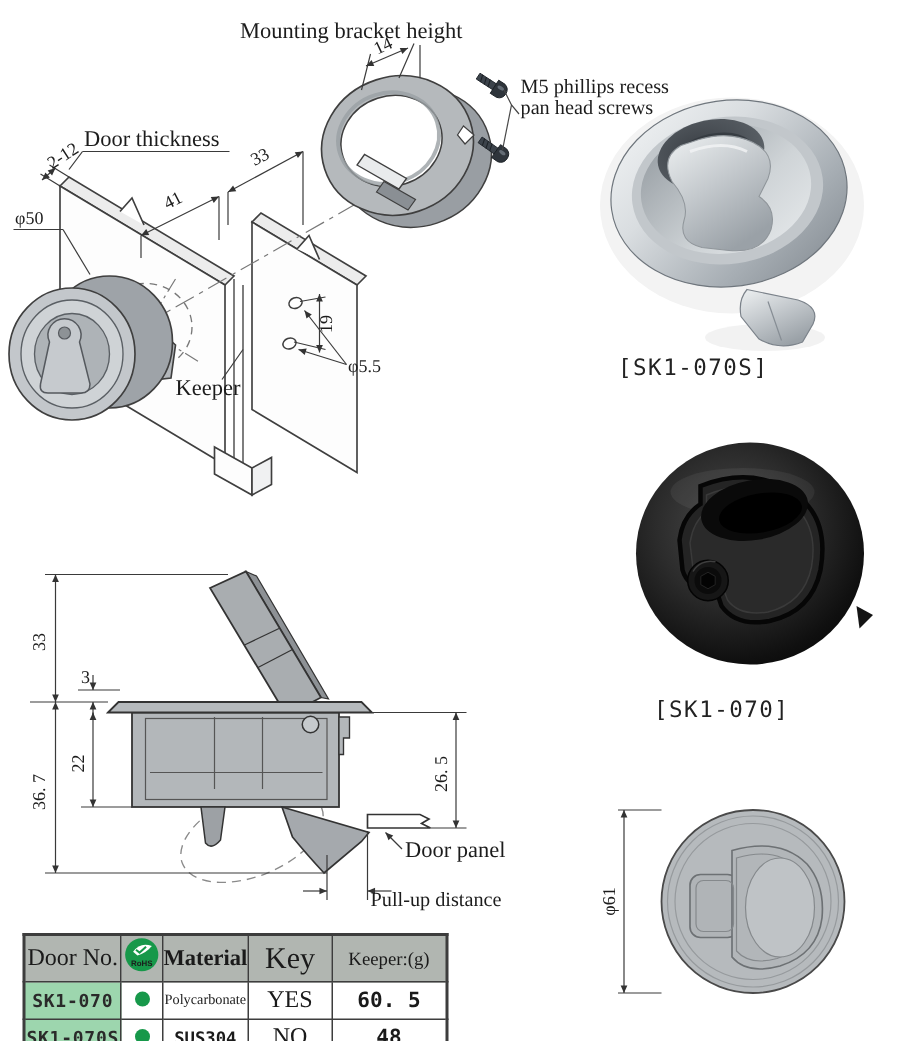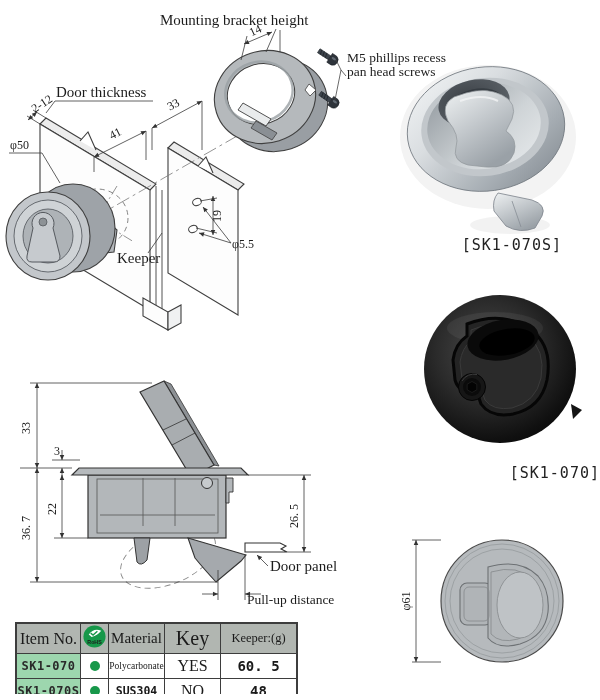--- a/index.html
+++ b/index.html
@@ -1,32 +1,32 @@
 <!DOCTYPE html>
 <html><head>
 <meta charset="utf-8">
 <style>
   html,body{margin:0;padding:0;background:#fff;}
   .canvas{position:relative;width:600px;height:694px;background:#ffffff;overflow:hidden;
           font-family:"Liberation Serif", serif;color:#1a1a1a;}
   .abs{position:absolute;}
   .caption{font-family:"DejaVu Sans Mono", monospace;font-size:15px;letter-spacing:1px;
-           color:#222;text-align:right;white-space:nowrap;}
+           color:#222;text-align:left;white-space:nowrap;}
   svg text{fill:#1c1c1c;}
   .dim{font-size:12px;font-family:"Liberation Serif",serif;}
   .lbl{font-size:15px;font-family:"Liberation Serif",serif;}
   .lbl2{font-size:13.5px;font-family:"Liberation Serif",serif;}
   
   table.spec{position:absolute;left:15px;top:622px;border-collapse:collapse;
              border:2px solid #3d3d3d;background:#fff;}
   table.spec td{border:1.5px solid #3d3d3d;text-align:center;vertical-align:middle;padding:0;}
   table.spec tr.hdr td{background:#b1b6b1;height:29px;}
   table.spec tr.row td{height:24px;}
   .c-item{width:63px;} .c-rohs{width:27px;} .c-mat{width:55px;} .c-key{width:55px;} .c-wt{width:75px;}
-  .h-item{font-size:16px;} .h-mat{font-size:15px;} .h-key{font-size:20px;} .h-wt{font-size:12.5px;}
+  .h-item{font-size:16px;} .h-mat{font-size:15px;font-weight:bold;} .h-key{font-size:20px;} .h-wt{font-size:12.5px;}
   .itemcell{background:#9dd6ae;font-family:"DejaVu Sans Mono",monospace;
             font-size:12px;font-weight:bold;letter-spacing:.5px;color:#2a2a2a;}
   .matcell1{font-size:9.5px;} .matcell2{font-family:"DejaVu Sans Mono",monospace;font-size:11.5px;font-weight:bold;}
   .keycell{font-size:16px;}
   .wtcell{font-family:"DejaVu Sans Mono",monospace;font-size:14px;font-weight:bold;}
   .dot{display:inline-block;width:10px;height:10px;border-radius:50%;background:#17984a;}
 </style>
 </head>
 <body>
 
@@ -215,21 +215,21 @@
              Q50,103 47,91 L45,74 Q47,60 56,53 Z" fill="#2a2a2a" stroke="#3a3a3a" stroke-width="1"></path>
     <ellipse cx="88" cy="52" rx="36" ry="20" transform="rotate(-10 88 52)" fill="#0a0a0a"></ellipse>
     <ellipse cx="92" cy="54" rx="28" ry="13" transform="rotate(-10 92 54)" fill="#000000"></ellipse>
     <g>
       <circle cx="57" cy="99" r="13.5" fill="#161616" stroke="#040404"></circle>
       <circle cx="57" cy="99" r="9" fill="#0b0b0b"></circle>
       <polygon points="57,93.5 61.8,96.2 61.8,101.8 57,104.5 52.2,101.8 52.2,96.2" fill="#030303" stroke="#2e2e2e" stroke-width="0.5"></polygon>
       <path d="M47,93 A13.5,13.5 0 0 1 62,86.5" fill="none" stroke="#3e3e3e" stroke-width="1"></path>
     </g>
   </svg>
-  <div class="abs caption" style="left:450px;top:464px;width:150px">[SK1-070]</div>
+  <div class="abs caption" style="left:436px;top:464px;width:150px">[SK1-070]</div>
 
   <svg class="abs" style="left:0;top:360px" width="360" height="270" viewBox="0 0 360 270">
     <defs>
       <marker id="svA" viewBox="0 0 10 10" refX="9" refY="5" markerWidth="9" markerHeight="7" orient="auto-start-reverse">
           <path d="M0,1 L9,5 L0,9 Z" fill="#333"></path>
         </marker>
     </defs>
 
     <ellipse cx="168" cy="197" rx="50" ry="27" transform="rotate(-22 168 197)" fill="none" stroke="#8a8a8a" stroke-width="0.9" stroke-dasharray="6 4"></ellipse>
 
@@ -307,21 +307,21 @@
       <line x1="41" y1="20" x2="12" y2="20"></line>
       <line x1="41" y1="142" x2="12" y2="142"></line>
       <line x1="16" y1="20" x2="16" y2="142" marker-start="url(#fvA)" marker-end="url(#fvA)"></line>
     </g>
     <text class="dim" x="10" y="81" text-anchor="middle" transform="rotate(-90 10 81)">φ61</text>
   </svg>
 
   <table class="spec">
     <tbody>
         <tr class="hdr">
-      <td class="c-item h-item">Item No.</td>
+      <td class="c-item h-item">Door No.</td>
       <td class="c-rohs">
         <svg width="25" height="25" viewBox="-13 -13 26 26">
           <circle cx="0" cy="0" r="11.5" fill="#17984a"></circle>
           <path d="M-6,-2 Q-1,-9 7,-6 Q3,-1 -3,0.5 Z" fill="#ffffff"></path>
           <path d="M-4,-3.5 L-1.5,-1.5 L3,-5.5" fill="none" stroke="#17984a" stroke-width="1.4"></path>
           <text x="0" y="8" text-anchor="middle" style="font:bold 5.5px 'Liberation Sans',sans-serif" fill="#fff">RoHS</text>
         </svg>
       </td>
       <td class="c-mat h-mat">Material</td>
       <td class="c-key h-key">Key</td>

